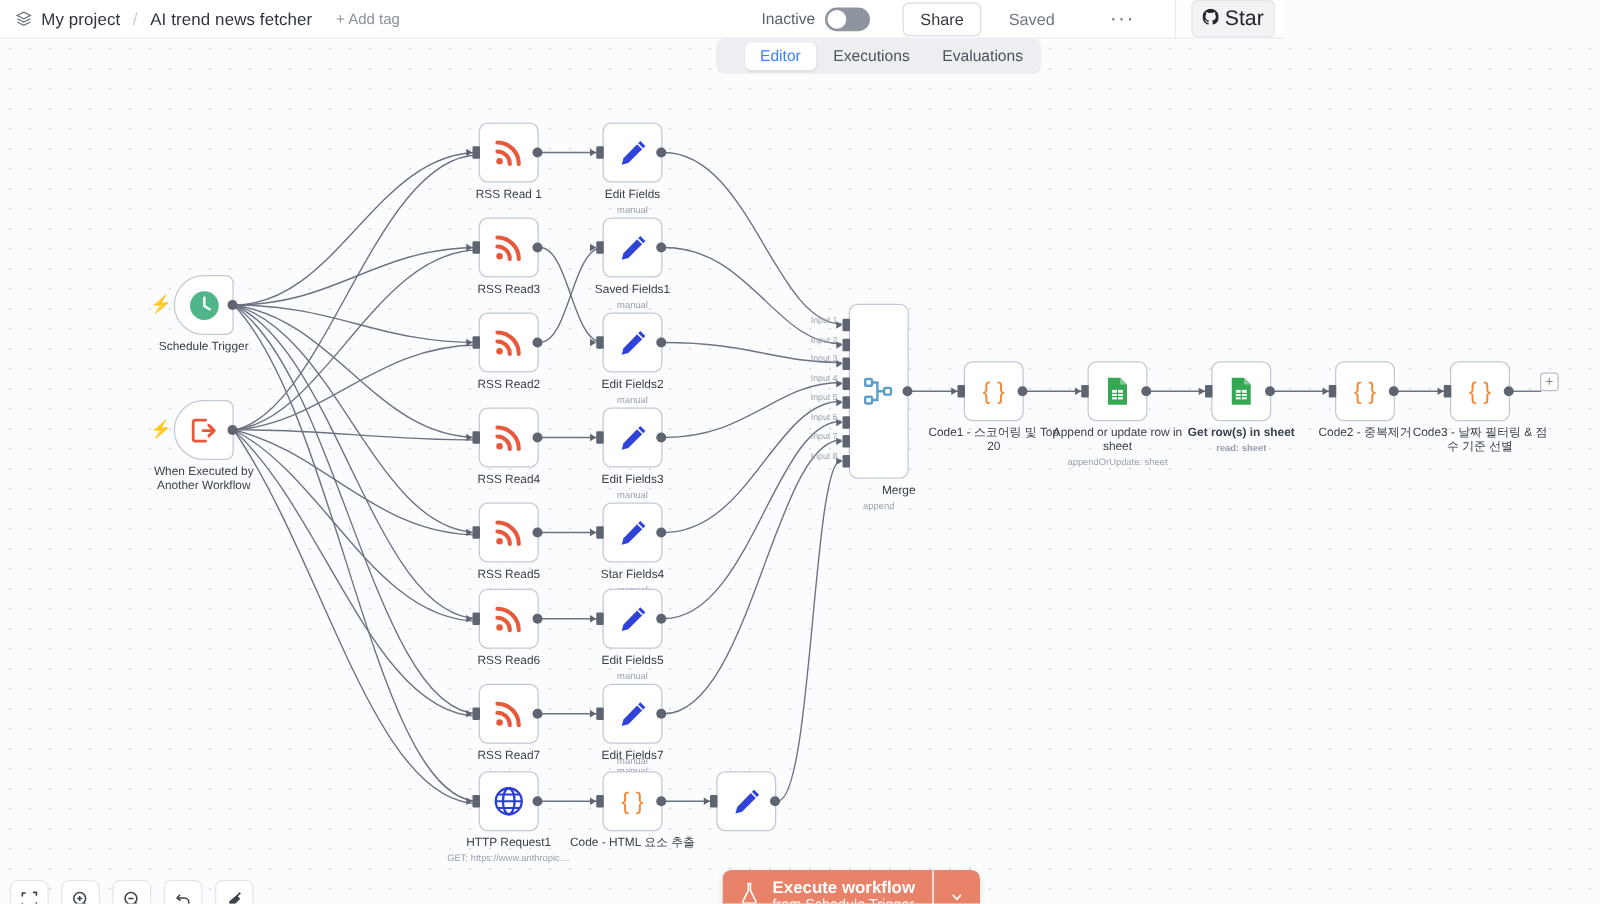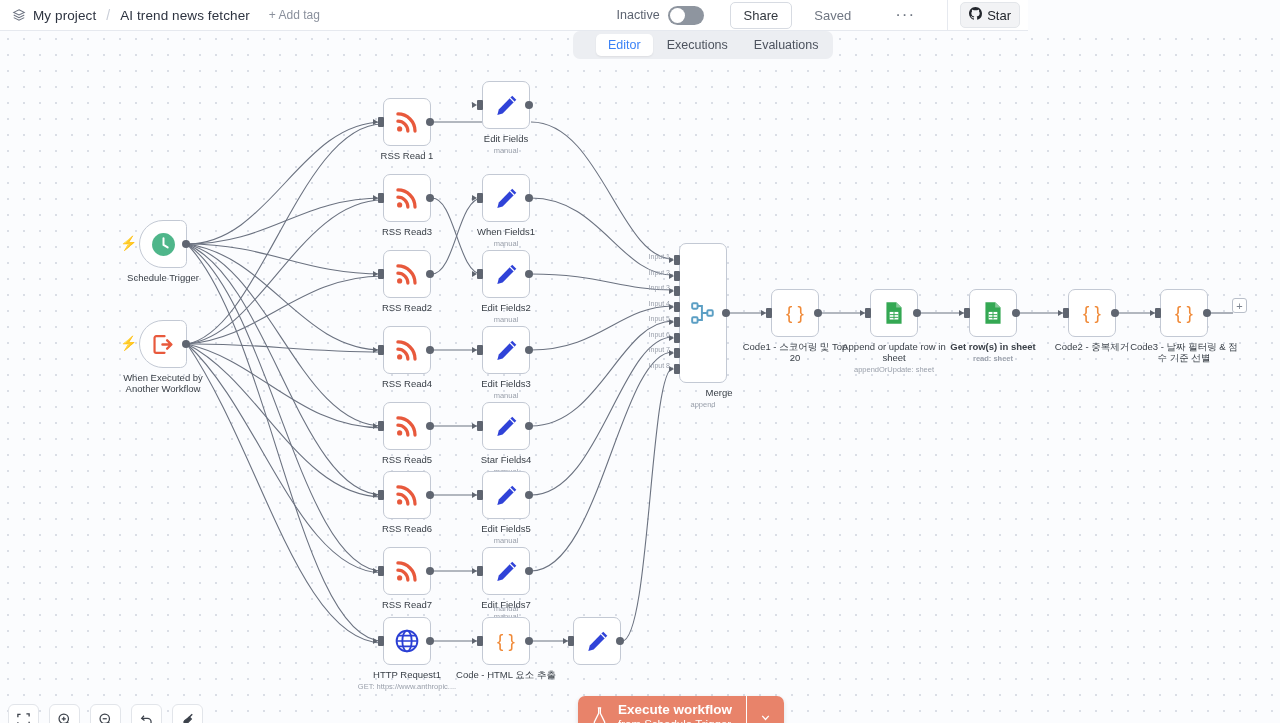--- a/index.html
+++ b/index.html
@@ -41,21 +41,21 @@
   }
   .saved-txt { margin-left: 22px; font-size: 13px; color: #6f7682; }
   .dots-btn {
     margin-left: 38px; font-size: 17px; color: #6f7682; letter-spacing: 1px;
     cursor: pointer; line-height: 10px; padding: 4px 6px;
   }
   .gh-sep { width: 1px; height: 31px; background: #e6e9ef; margin-left: 26px; }
   .gh-star {
     display: flex; align-items: center; gap: 5px; background: #f2f3f5;
     border: 1px solid #e3e6ea; border-radius: 5px; padding: 4px 8px;
-    margin-left: 12px; font-size: 13px; color: #22262c; cursor: pointer;
+    margin-left: 12px; font-size: 17px; color: #22262c; cursor: pointer;
   }
 
   
   .tabs {
     position: absolute; left: 573px; top: 31px; z-index: 45;
     display: flex; gap: 2px; background: #eceef2; border-radius: 7px;
     padding: 3px; align-items: center;
   }
   .tab {
     font-size: 12.5px; color: #4d535e; padding: 4px 12px; border-radius: 5px;
@@ -389,21 +389,21 @@
           <circle cx="12" cy="12" r="9.6" fill="none" stroke="#2b3fd4" stroke-width="1.7"></circle>
           <ellipse cx="12" cy="12" rx="4.3" ry="9.6" fill="none" stroke="#2b3fd4" stroke-width="1.7"></ellipse>
           <path d="M2.4 12 H21.6 M3.6 7 H20.4 M3.6 17 H20.4" stroke="#2b3fd4" stroke-width="1.5" fill="none"></path>
         </svg>
         <span class="port-out"></span>
       </div>
       <div class="node-label">HTTP Request1</div>
       <div class="node-sub s1">GET: https://www.anthropic....</div>
     </div>
 
-    <div class="node" style="left:482px; top:50px;">
+    <div class="node" style="left:482px; top:67px;">
       <div class="node-box">
         <span class="port-in"></span>
         <svg width="25" height="25" viewBox="0 0 24 24">
           <path d="M17.5 2.6 L21.4 6.5 L8.3 19.6 L3.2 21 L4.6 15.9 Z" fill="#3043d8"></path>
           <path d="M15.4 4.7 L19.3 8.6" stroke="#ffffff" stroke-width="1.2"></path>
         </svg>
         <span class="port-out"></span>
       </div>
       <div class="node-label">Edit Fields</div>
       <div class="node-sub s1">manual</div>
@@ -411,21 +411,21 @@
 
     <div class="node" style="left:482px; top:143px;">
       <div class="node-box">
         <span class="port-in"></span>
         <svg width="25" height="25" viewBox="0 0 24 24">
           <path d="M17.5 2.6 L21.4 6.5 L8.3 19.6 L3.2 21 L4.6 15.9 Z" fill="#3043d8"></path>
           <path d="M15.4 4.7 L19.3 8.6" stroke="#ffffff" stroke-width="1.2"></path>
         </svg>
         <span class="port-out"></span>
       </div>
-      <div class="node-label">When Fields1</div>
+      <div class="node-label">Saved Fields1</div>
       <div class="node-sub s1">manual</div>
     </div>
 
     <div class="node" style="left:482px; top:219px;">
       <div class="node-box">
         <span class="port-in"></span>
         <svg width="25" height="25" viewBox="0 0 24 24">
           <path d="M17.5 2.6 L21.4 6.5 L8.3 19.6 L3.2 21 L4.6 15.9 Z" fill="#3043d8"></path>
           <path d="M15.4 4.7 L19.3 8.6" stroke="#ffffff" stroke-width="1.2"></path>
         </svg>

